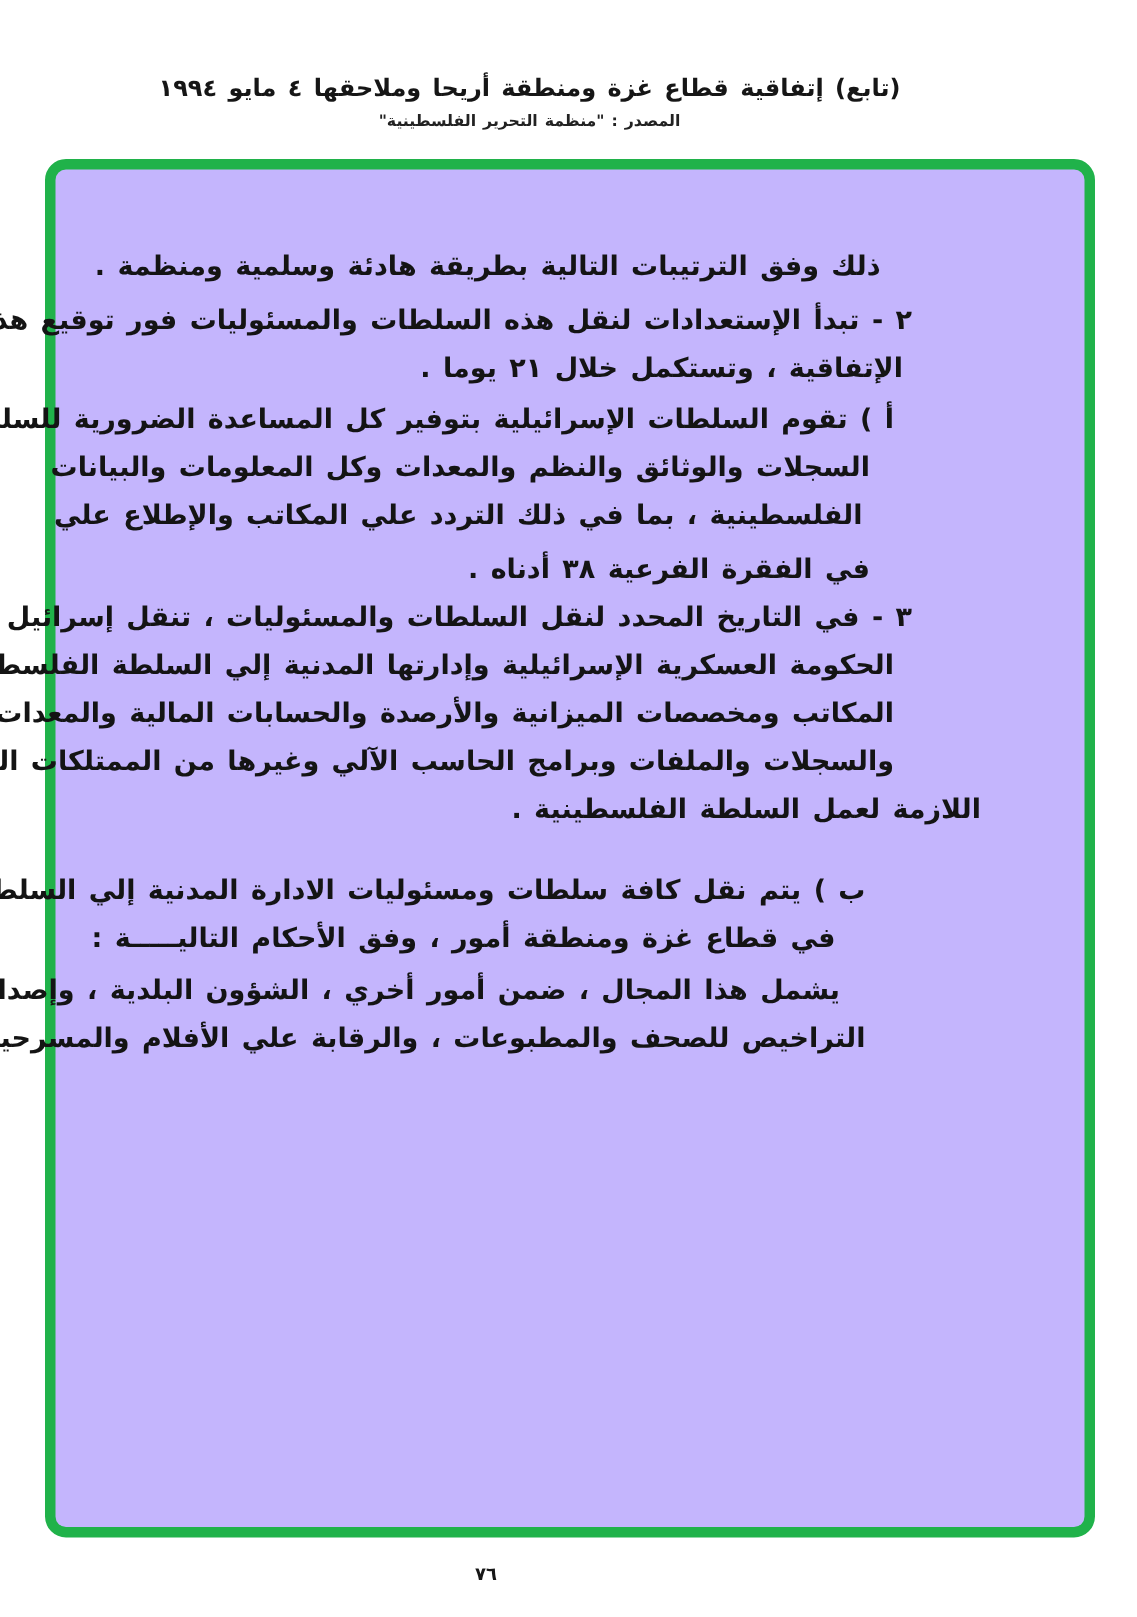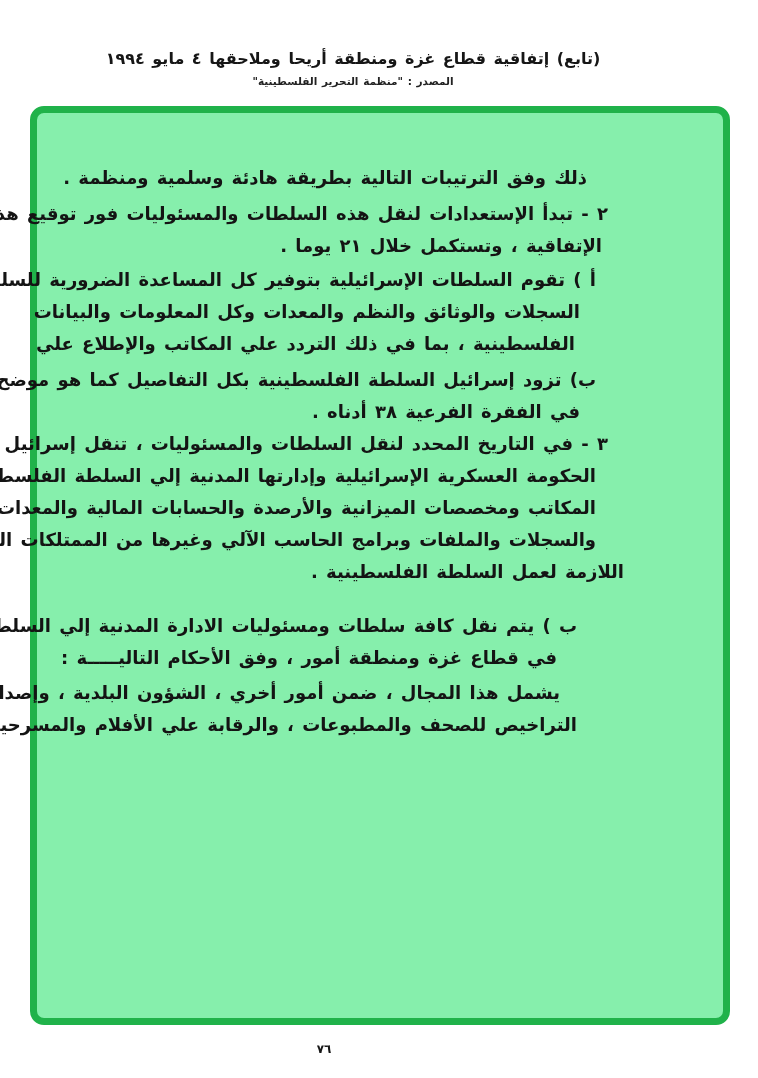--- a/index.html
+++ b/index.html
@@ -21,33 +21,33 @@
   }
   .header .source{
     font-size:10.5px;font-weight:bold;line-height:15px;margin-top:4px;
     word-spacing:1px;white-space:nowrap;color:#222;
   }
   
   .frame{
     position:absolute;left:30px;top:106px;
     width:700px;height:919px;box-sizing:border-box;
     border:7px solid var(--green,#20b24a);
-    border-radius:14px;background:#86efac;
+    border-radius:14px;background:#c4b5fd;
   }
   
   .content{
     position:absolute;inset:7px;
     padding-top:42px;direction:rtl;text-align:right;
     font-size:18px;font-weight:bold;line-height:32px;
     color:#141414;word-spacing:2px;
   }
   .ln{white-space:nowrap;}
   
   .mr115{margin-right:108px}.mr121{margin-right:114px}
-  .mr127{margin-right:120px}.mr133{margin-right:92px}
+  .mr127{margin-right:120px}.mr133{margin-right:62px}
   .mr136{margin-right:129px}.mr138{margin-right:131px}
   .mr143{margin-right:136px}.mr146{margin-right:139px}
   .mr148{margin-right:141px}.mr163{margin-right:156px}
   .mr166{margin-right:159px}
   .gap4{margin-top:4px}.gap2{margin-top:2px}
   .gap22{margin-top:22px}.gap16{margin-top:16px}.gap3{margin-top:3px}
   
   .footer{
     position:absolute;top:1042px;left:0;width:648px;
     text-align:center;font-size:12px;font-weight:bold;direction:rtl;
@@ -73,21 +73,20 @@
       <div class="ln mr121">الإتفاقية ،  وتستكمل خلال ٢١ يوما .</div>
     </div>
 
     <div class="gap2">
       <div class="ln mr127">أ ) تقوم السلطات الإسرائيلية بتوفير كل المساعدة الضرورية للسلطة</div>
       <div class="ln mr143">السجلات والوثائق والنظم والمعدات وكل المعلومات والبيانات</div>
       <div class="ln mr148">الفلسطينية ،  بما في ذلك التردد علي المكاتب والإطلاع علي</div>
     </div>
 
     <div class="gap4">
-      <div class="ln mr127">ب) تزود إسرائيل السلطة الفلسطينية بكل التفاصيل كما هو موضح</div>
       <div class="ln mr143">في الفقرة الفرعية  ٣٨  أدناه .</div>
     </div>
 
     <div>
       <div class="ln mr115">٣ - في التاريخ المحدد لنقل السلطات والمسئوليات ، تنقل إسرائيل من حيازة</div>
       <div class="ln mr127">الحكومة العسكرية الإسرائيلية وإدارتها المدنية إلي السلطة الفلسطينية</div>
       <div class="ln mr127">المكاتب ومخصصات الميزانية والأرصدة والحسابات المالية والمعدات</div>
       <div class="ln mr127">والسجلات والملفات وبرامج الحاسب الآلي وغيرها من الممتلكات المنقولة</div>
       <div class="ln mr133">اللازمة لعمل السلطة الفلسطينية .</div>
     </div>

